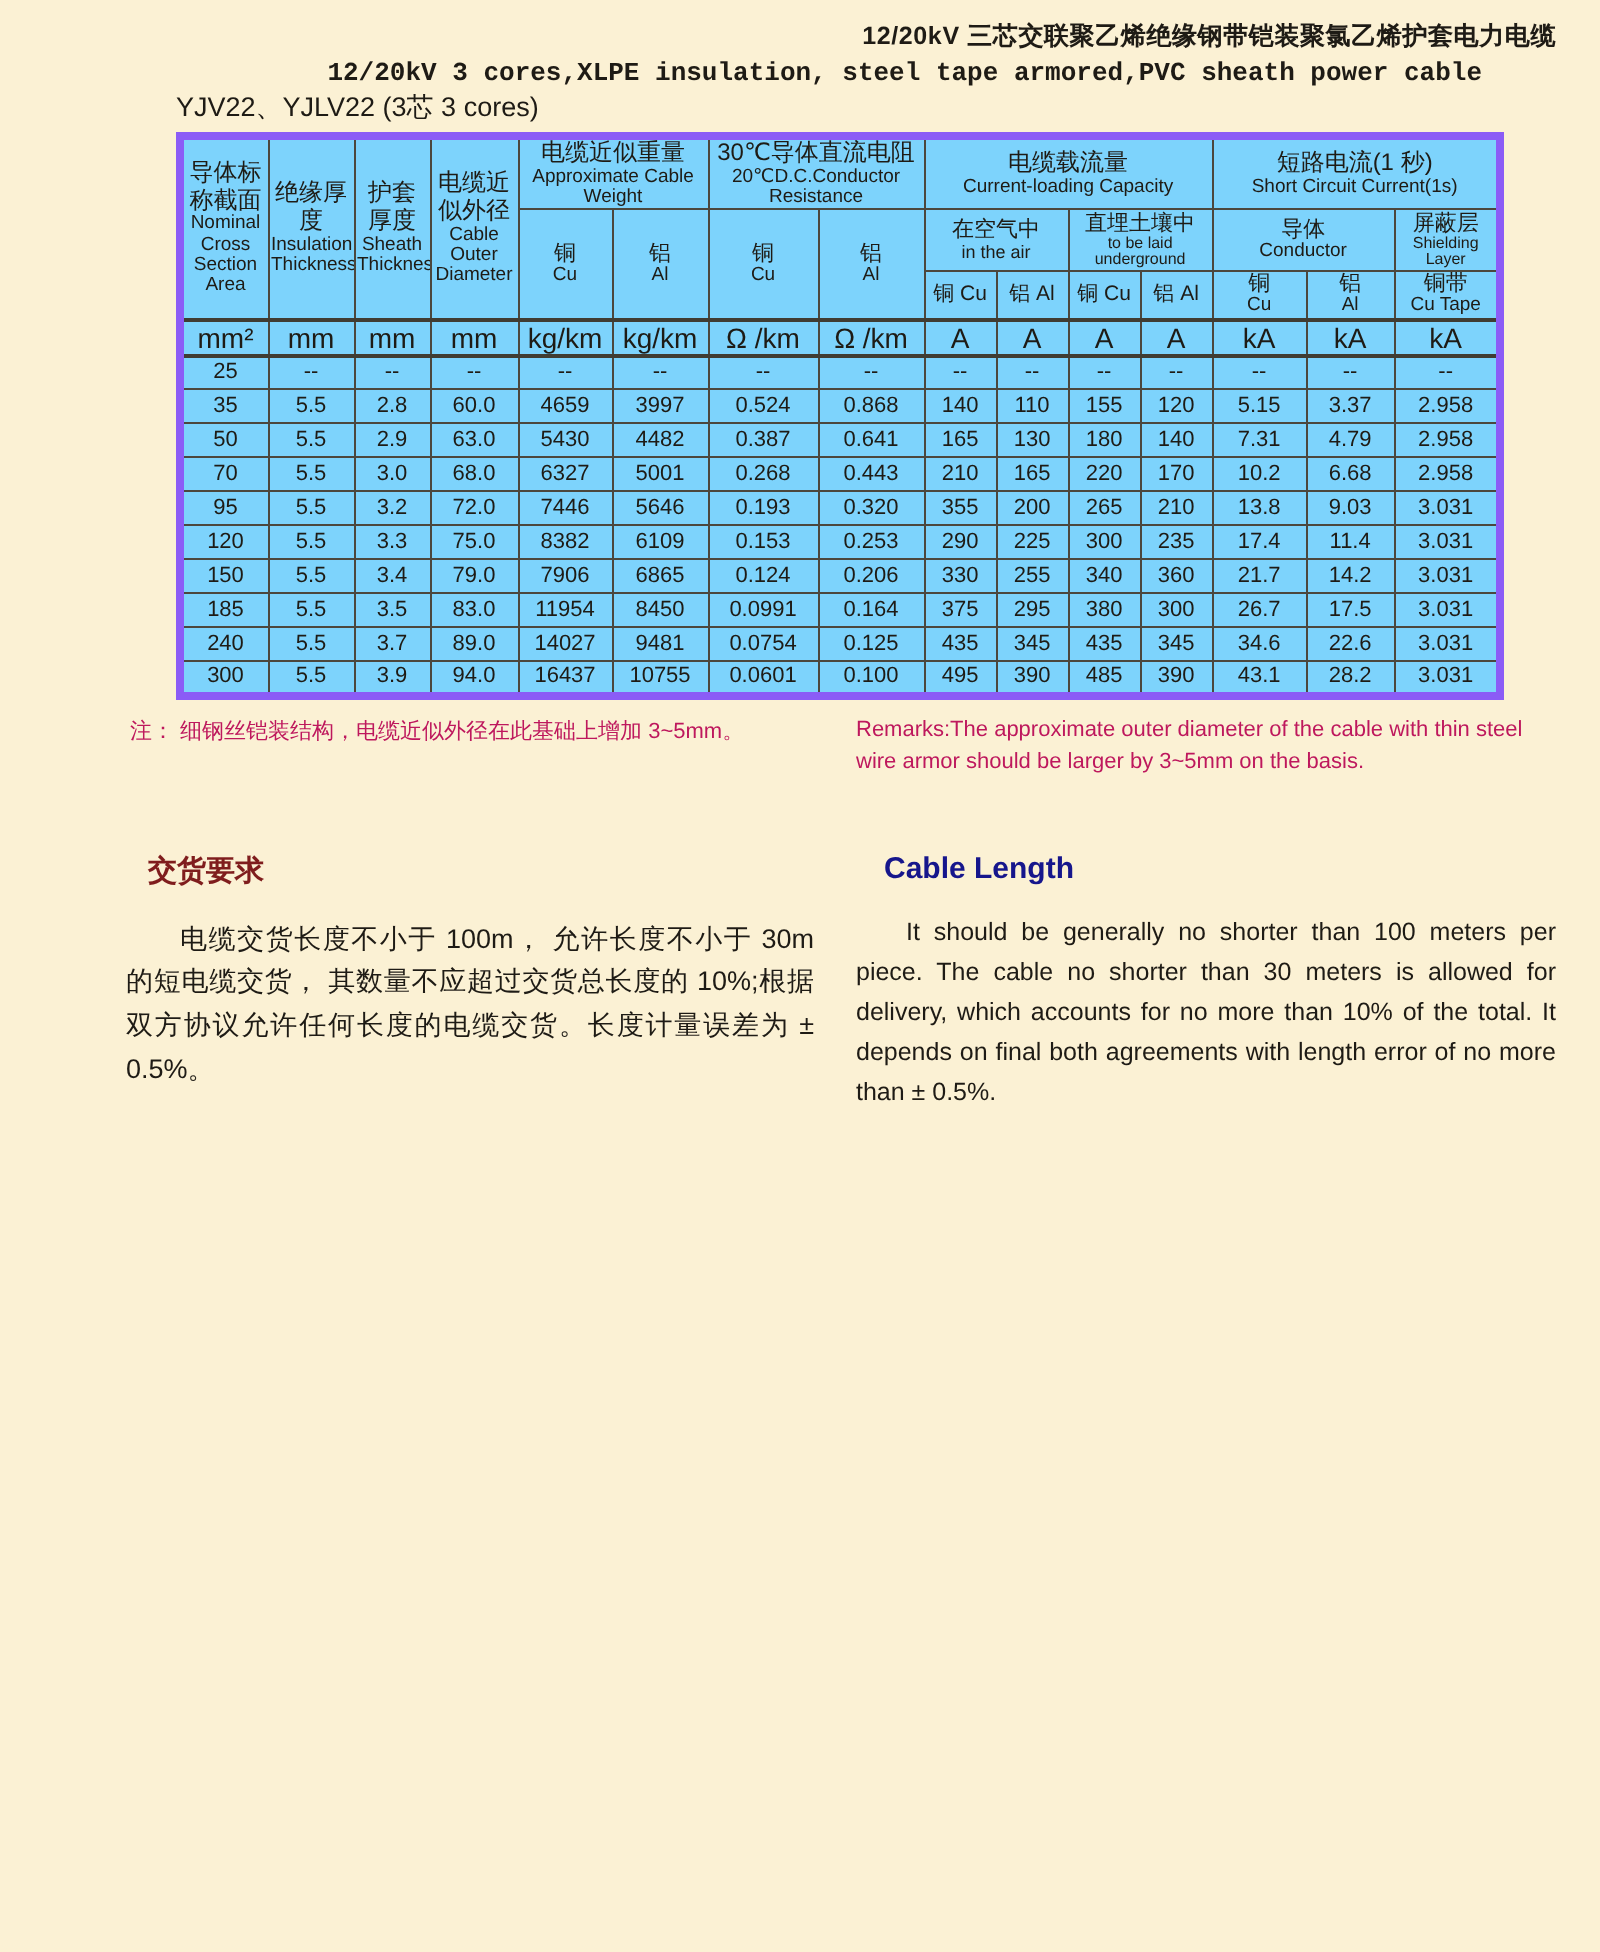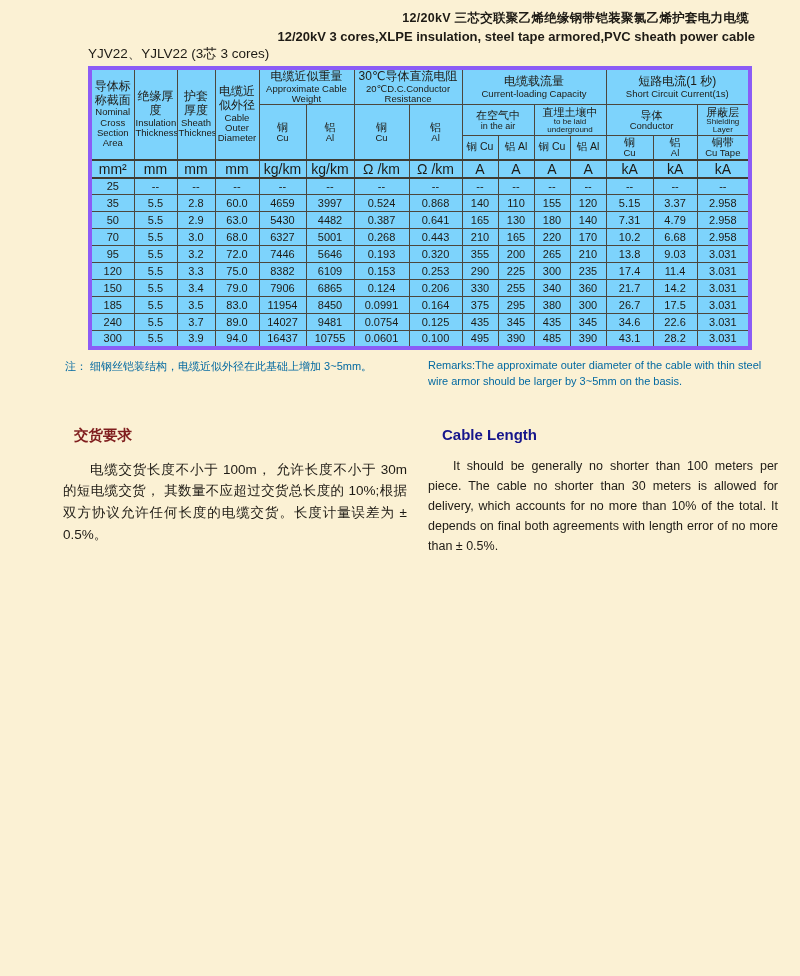--- a/index.html
+++ b/index.html
@@ -4,22 +4,22 @@
 <style>
   * { margin:0; padding:0; box-sizing:border-box; }
   html,body { background:#e9e4d2; }
   .page {
     width:800px; height:976px; position:relative; margin:0 auto;
     background:#fbf1d4; color:#1e1b15;
     font-family:"Liberation Sans","DejaVu Sans",sans-serif;
     overflow:hidden;
   }
   
-  .title-zh { padding:10px 51px 0 0; text-align:right; font-weight:bold; font-size:12.5px; letter-spacing:.3px; }
-  .title-en { padding:2px 45px 0 0; text-align:right; font-weight:bold; font-size:13px; }
+  .title-zh { padding:10px 22px 0 0; text-align:right; font-weight:bold; font-size:12.5px; letter-spacing:.3px; }
+  .title-en { padding:2px 59px 0 0; text-align:right; font-weight:bold; font-size:13px;font-family:Liberation Mono, monospace; }
   .model-line { margin:1px 0 0 88px; font-size:13.5px; }
   
   table.spec {
     border-collapse:collapse; table-layout:fixed; width:660px;
     margin:3px 0 0 88px; background:#7dd3fc; border:4px solid #8b5cf6;
   }
   .spec th, .spec td {
     border:1px solid #4c473d; padding:0 1px; text-align:center;
     vertical-align:middle; font-weight:normal; overflow:hidden;
   }
@@ -29,21 +29,21 @@
   .spec thead tr.units-row { height:17px; font-size:14px; border-top:2px solid #403c32; border-bottom:2px solid #403c32; }
   .spec tbody tr { height:17px; border-top:1.8px solid #403c32; }
   .spec tbody td { font-size:11px; }
   .zh   { font-size:12px;  line-height:1.14; }
   .zh-sm{ font-size:11px;  line-height:1.1; }
   .en   { font-size:9.5px; line-height:1.08; }
   .en-sm{ font-size:9px;   line-height:1.05; }
   .en-xs{ font-size:8px;   line-height:1.05; }
   .inline-metal { font-size:10.5px; }
   
-  .notes-row { display:flex; margin:7px 0 2px 65px; width:712px; color:#0369a1; }
+  .notes-row { display:flex; margin:7px 0 2px 65px; width:712px; color:#be185d; }
   .note-zh { width:363px; font-size:11px; line-height:1.45; padding-top:2px; }
   .note-en { width:349px; font-size:11px; line-height:1.5; }
   
   .sections { display:flex; margin-top:36px; }
   .section-left  { margin-left:63px; width:344px; }
   .section-right { margin-left:21px; width:350px; }
   .h-zh { color:#7f1d1d; font-size:14.5px; font-weight:bold; padding-left:11px; }
   .h-en { color:#16168c; font-size:15px;   font-weight:bold;margin-left:14px; }
   .body-zh { margin-top:14px; font-size:13.5px; line-height:1.62; text-indent:2em; text-align:justify; }
   .body-en { margin-top:13px; font-size:12.5px; line-height:1.6;  text-indent:2em; text-align:justify; }

